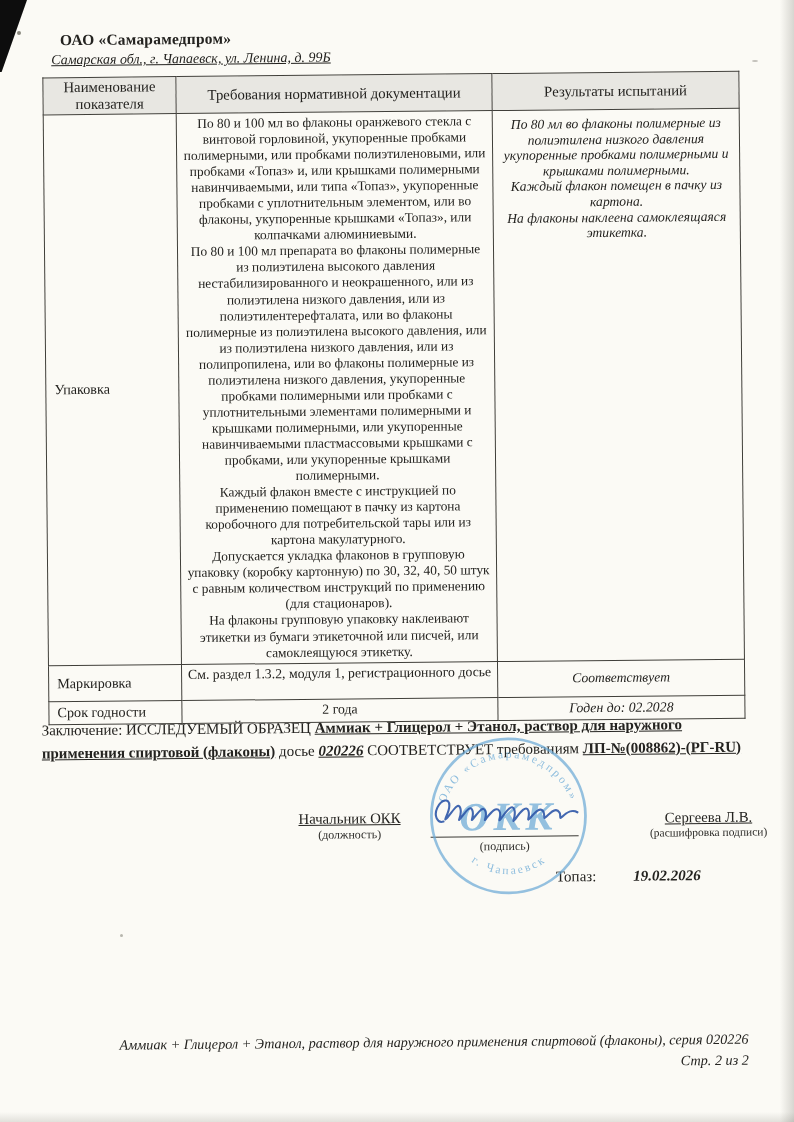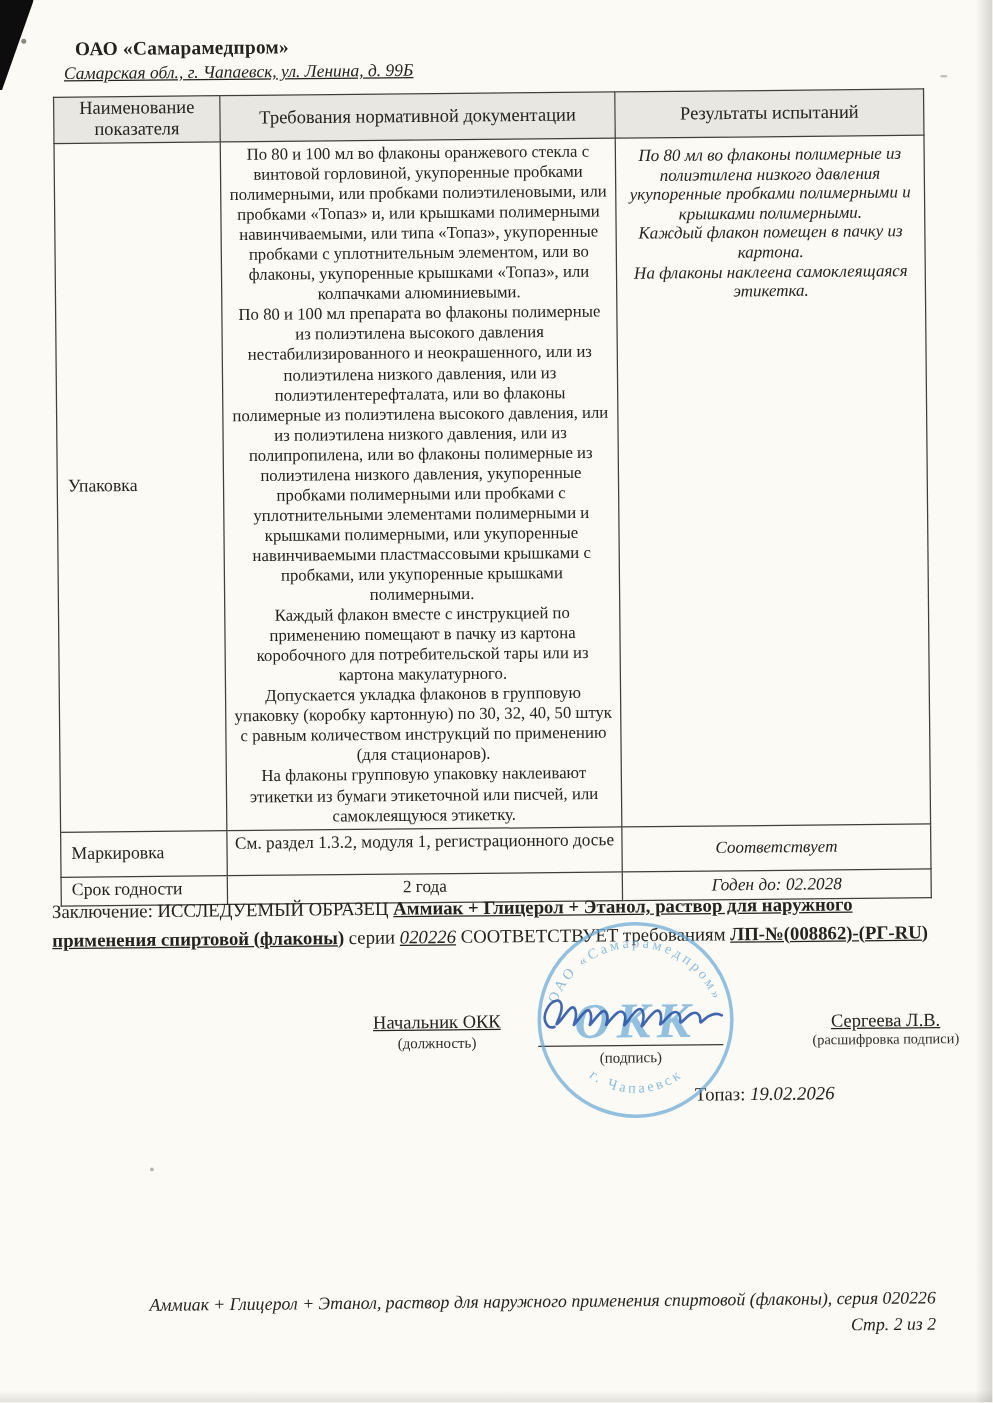--- a/index.html
+++ b/index.html
@@ -44,34 +44,34 @@
   tr.row-mark td.req-cell { vertical-align:top; }
   tr.row-mark td.req-cell p, tr.row-exp td.req-cell p { font-size:13.8px; line-height:16.5px; }
   tr.row-mark td.res-cell, tr.row-exp td.res-cell { vertical-align:middle; padding-top:2px; }
   tr.row-exp { height:23px; }
   tr.row-exp td.res-cell p { font-size:13.8px; }
 
   
   .conclusion { position:absolute; left:40px; top:716px; width:714px;
     font-size:15px; line-height:22.5px; }
   .bu { font-weight:bold; text-decoration:underline; }
-  .series-num { font-weight:normal; font-style:italic; text-decoration:underline; }
+  .series-num { font-weight:bold; font-style:italic; text-decoration:underline; }
 
   
   .sig-role { position:absolute; left:276px; top:810px; width:142px; text-align:center; }
   .sig-role .main { font-size:14.8px; text-decoration:underline; }
   .sig-caption { font-size:12px; color:#2e2d2a; }
   .sig-line { position:absolute; left:428px; top:808px; width:148px; height:30px;
     border-bottom:1.6px solid #3a3935; text-align:center; }
   .sig-line .sig-caption { position:relative; top:32px; }
   .sig-name { position:absolute; left:626px; top:812px; width:160px; text-align:center; }
   .sig-name .main { font-size:14.8px; text-decoration:underline; }
   .sig-name .sig-caption { font-size:11.5px; }
   .date-line { position:absolute; left:553px; top:870px; font-size:15px; }
-  .date-value { font-weight:normal; font-style:italic; }
+  .date-value { font-weight:bold; font-style:italic;margin-left:33px; }
 
   
   .stamp { position:absolute; left:421px; top:732px; z-index:2; opacity:.88; }
   .autograph { position:absolute; left:427px; top:778px; z-index:3; }
 
   
   .footer { position:absolute; left:40px; top:1032px; width:704px; text-align:right;
     font-style:italic; font-size:14.2px; line-height:21px; }
 </style>
 </head>
@@ -132,21 +132,21 @@
           <td class="req-cell">
             <p>2 года</p>
           </td>
           <td class="res-cell">
             <p>Годен до: 02.2028</p>
           </td>
         </tr>
       </tbody>
     </table>
 
-    <div class="conclusion"><span>Заключение: ИССЛЕДУЕМЫЙ ОБРАЗЕЦ </span><span class="bu">Аммиак + Глицерол + Этанол, раствор для наружного применения спиртовой (флаконы)</span><span> серии </span><span class="series-num">020226</span><span> СООТВЕТСТВУЕТ требованиям </span><span class="bu">ЛП-№(008862)-(РГ-RU)</span></div>
+    <div class="conclusion"><span>Заключение: ИССЛЕДУЕМЫЙ ОБРАЗЕЦ </span><span class="bu">Аммиак + Глицерол + Этанол, раствор для наружного применения спиртовой (флаконы)</span><span> досье </span><span class="series-num">020226</span><span> СООТВЕТСТВУЕТ требованиям </span><span class="bu">ЛП-№(008862)-(РГ-RU)</span></div>
 
     <svg class="stamp" width="170" height="170" viewBox="0 0 170 170">
       <circle cx="85" cy="85" r="77" fill="none" stroke="#69a9d6" stroke-width="2.8" opacity="0.8"></circle>
       <defs>
         <path id="arcTop" d="M 18,94 A 67,67 0 1 1 152,94" fill="none"></path>
         <path id="arcBottom" d="M 28,104 A 61,61 0 0 0 142,104" fill="none"></path>
       </defs>
       <text font-size="11.5" letter-spacing="2.5" fill="#69a9d6" opacity="0.85" font-family="Liberation Serif, DejaVu Serif, serif">
         <textPath href="#arcTop" startOffset="50%" text-anchor="middle">ОАО «Самарамедпром»</textPath>
       </text>

